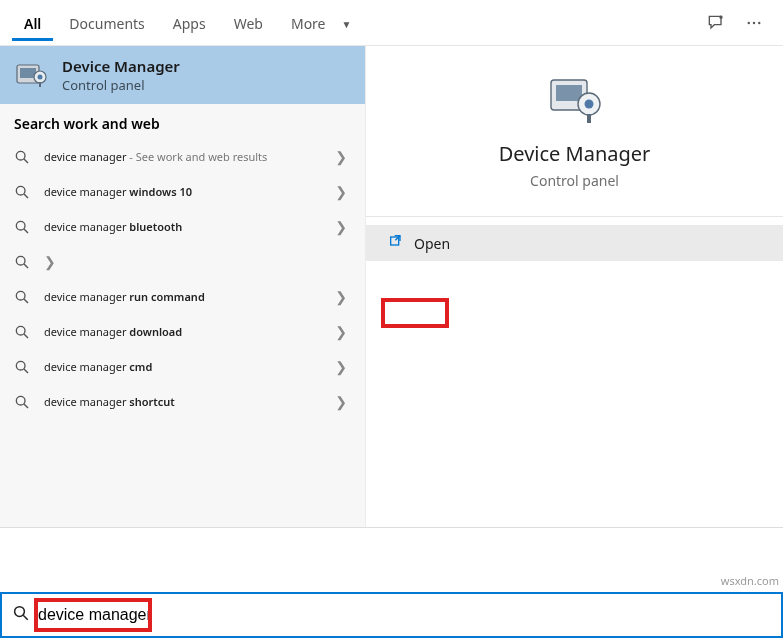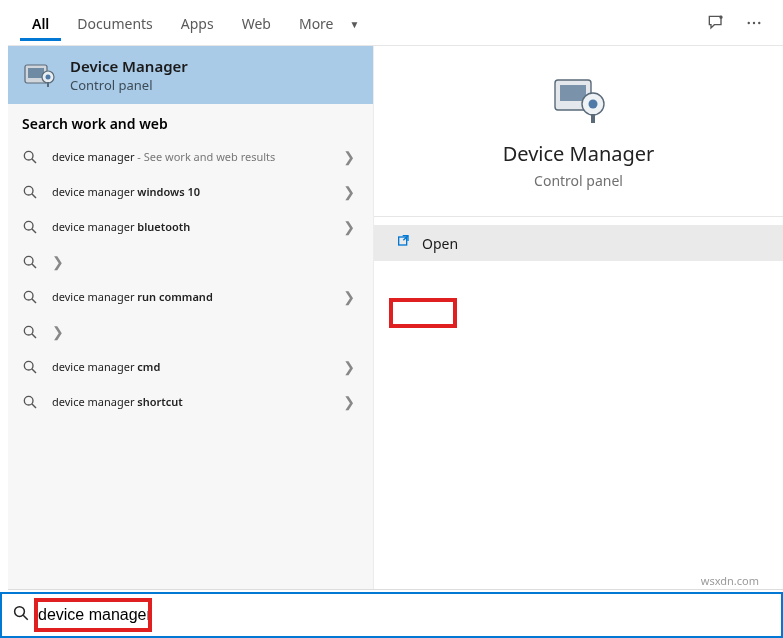--- a/index.html
+++ b/index.html
@@ -9,23 +9,22 @@
     color: #1a1a1a;
     background: #fff;
     width: 783px;
     height: 638px;
     overflow: hidden;
     position: relative;
   }
   .panel {
     display: flex;
     flex-direction: column;
-    height: 590px;
+    height: 528px;
     border-bottom: 1px solid #ddd;
-    margin-left: 8px;
   }
   
   .tabs {
     display: flex;
     align-items: center;
     height: 46px;
     padding: 0 12px;
     gap: 4px;
     border-bottom: 1px solid #e6e6e6;
     background: #fff;
@@ -133,21 +132,21 @@
   }
   .highlight-box-search {
     position:absolute;
     border:4px solid #e02020;
     left:34px; bottom:6px;
     width:118px; height:34px;
     pointer-events:none;
   }
   .watermark {
     position:absolute;
-    right:24px; bottom:50px;
+    right:4px; bottom:50px;
     font-size:11px; color:#9a9a9a;
   }
 </style>
 </head>
 <body>
 
 <div class="panel">
 
   <div class="tabs">
     <div class="tab active">All</div>
@@ -247,20 +246,21 @@
             <span class="s-text"><span>device manager </span><span class="bold">run command</span><span class="light"></span></span>
             <span class="s-chev">❯</span>
           </div>
           <div class="suggestion">
             <span class="s-icon">
               <svg width="16" height="16" viewBox="0 0 24 24" fill="none" stroke="#555" stroke-width="2">
                 <circle cx="10" cy="10" r="6.5"></circle>
                 <line x1="15" y1="15" x2="21" y2="21"></line>
               </svg>
             </span>
+            <span class="s-text"><span>device manager </span><span class="bold">download</span><span class="light"></span></span>
             <span class="s-chev">❯</span>
           </div>
           <div class="suggestion">
             <span class="s-icon">
               <svg width="16" height="16" viewBox="0 0 24 24" fill="none" stroke="#555" stroke-width="2">
                 <circle cx="10" cy="10" r="6.5"></circle>
                 <line x1="15" y1="15" x2="21" y2="21"></line>
               </svg>
             </span>
             <span class="s-text"><span>device manager </span><span class="bold">cmd</span><span class="light"></span></span>

